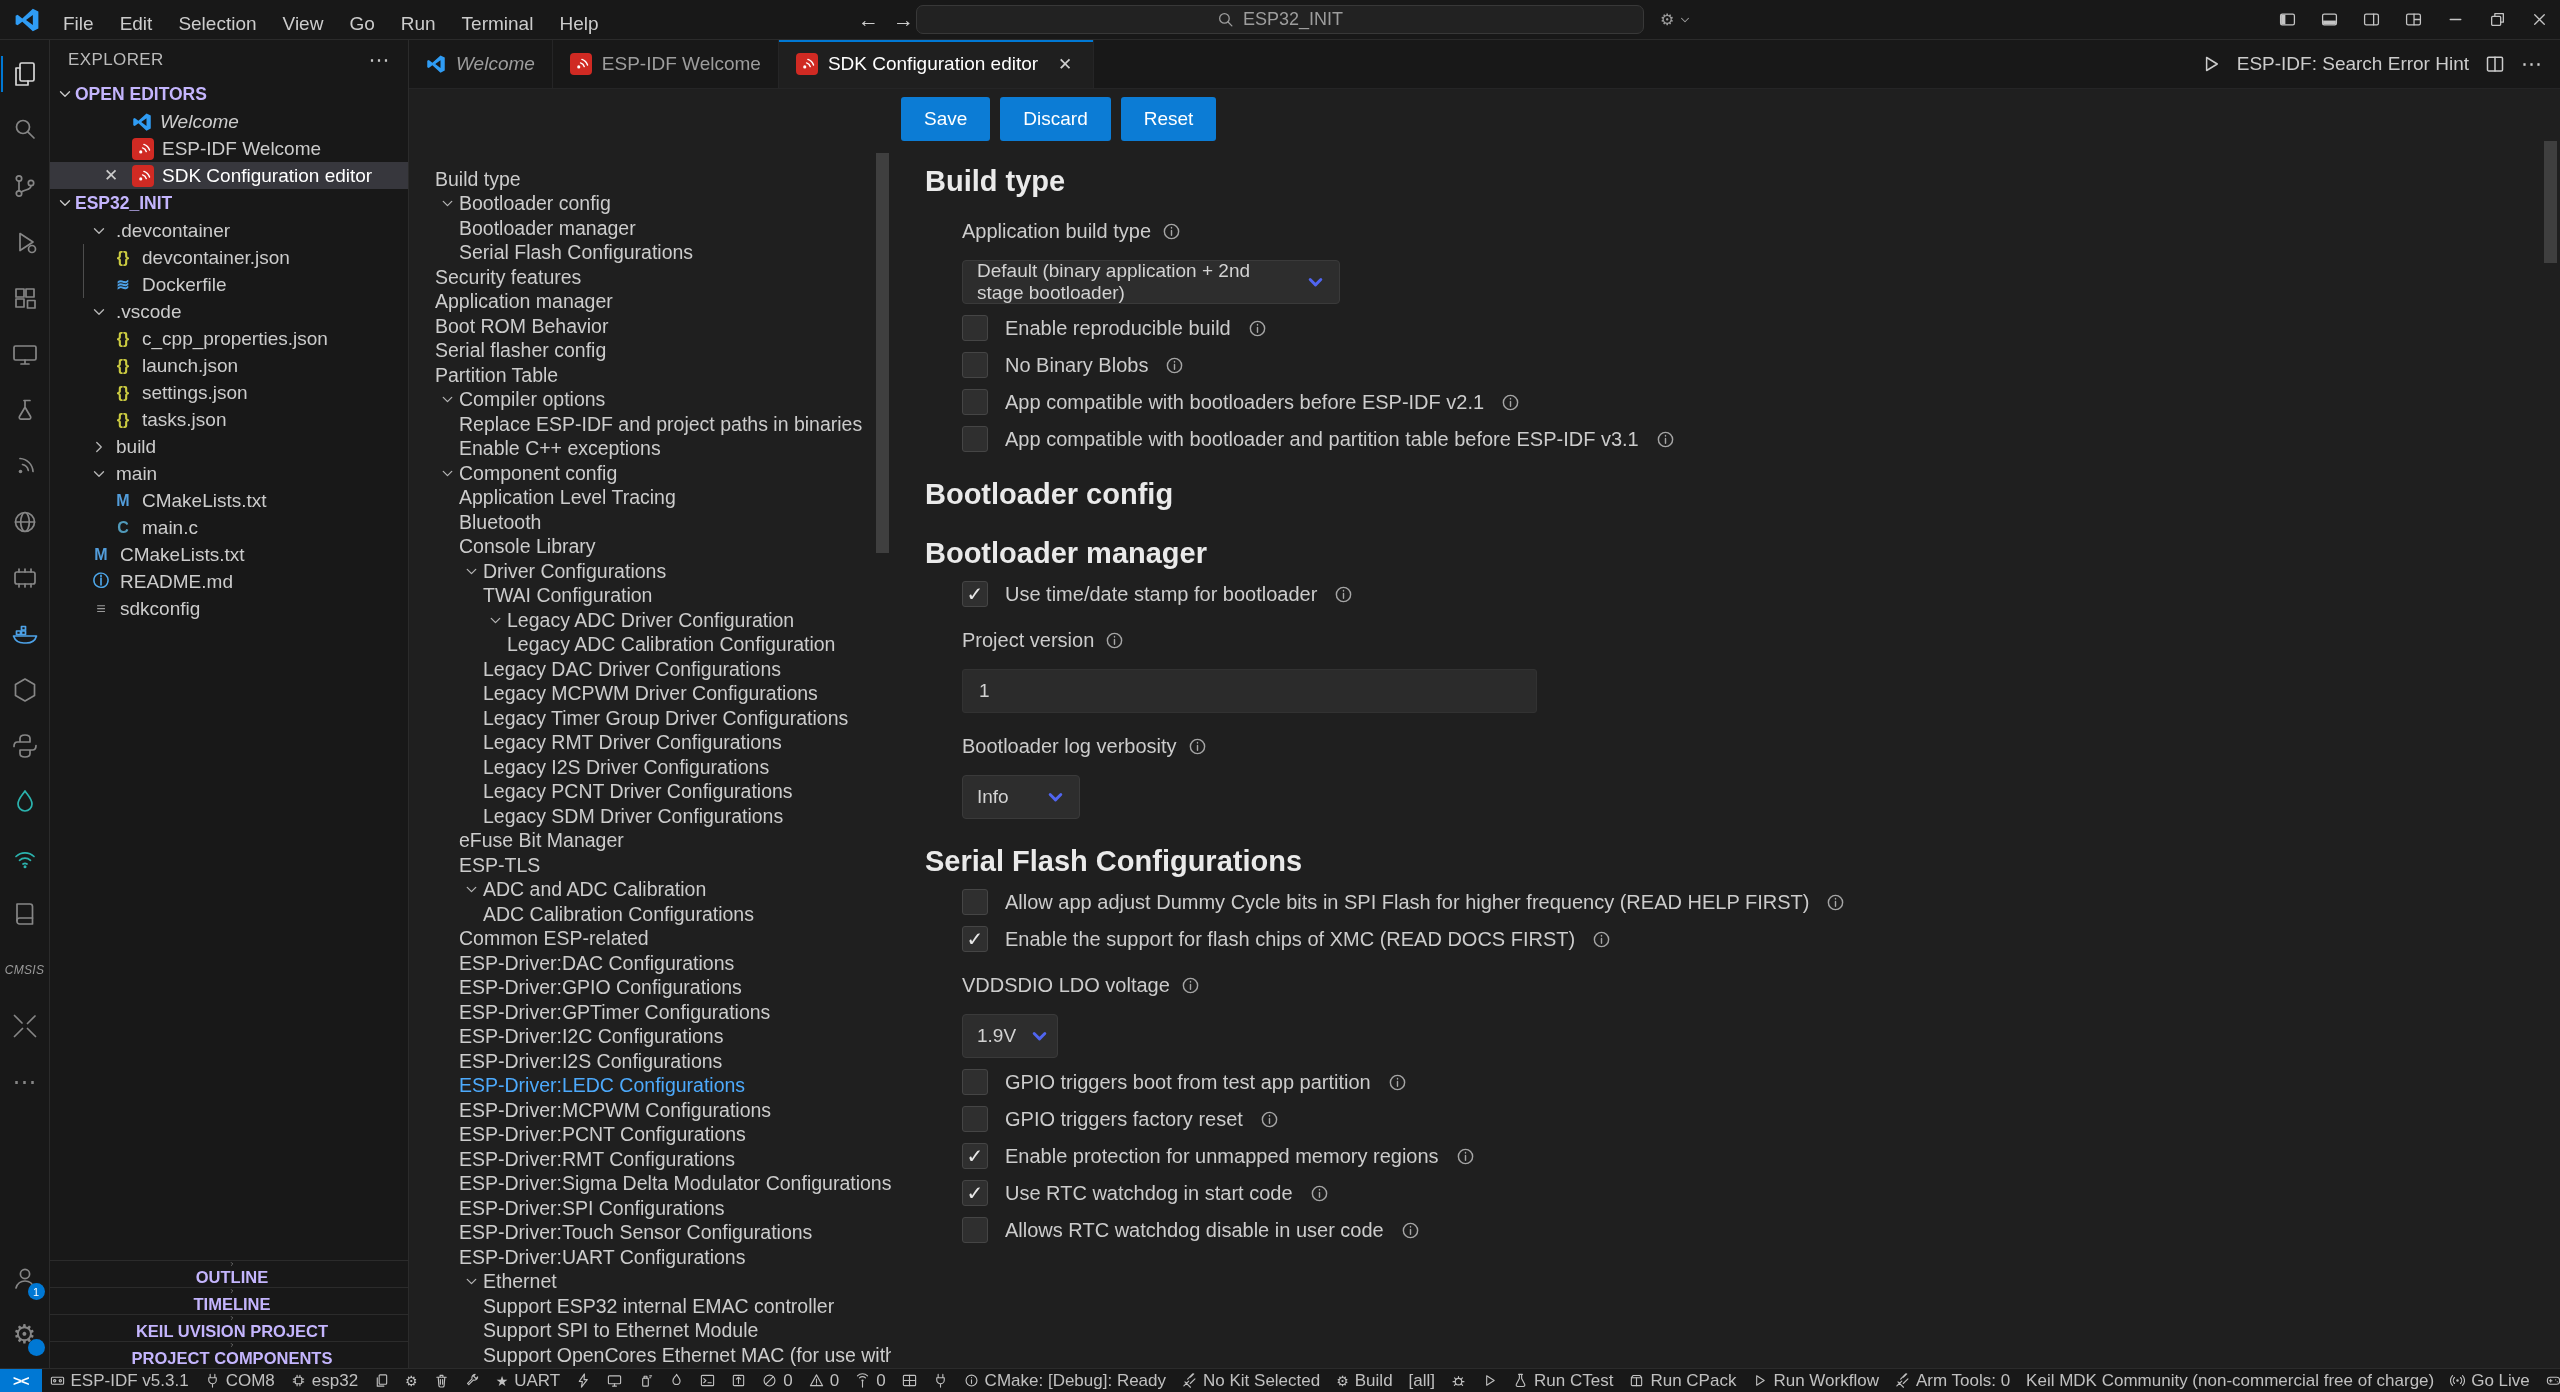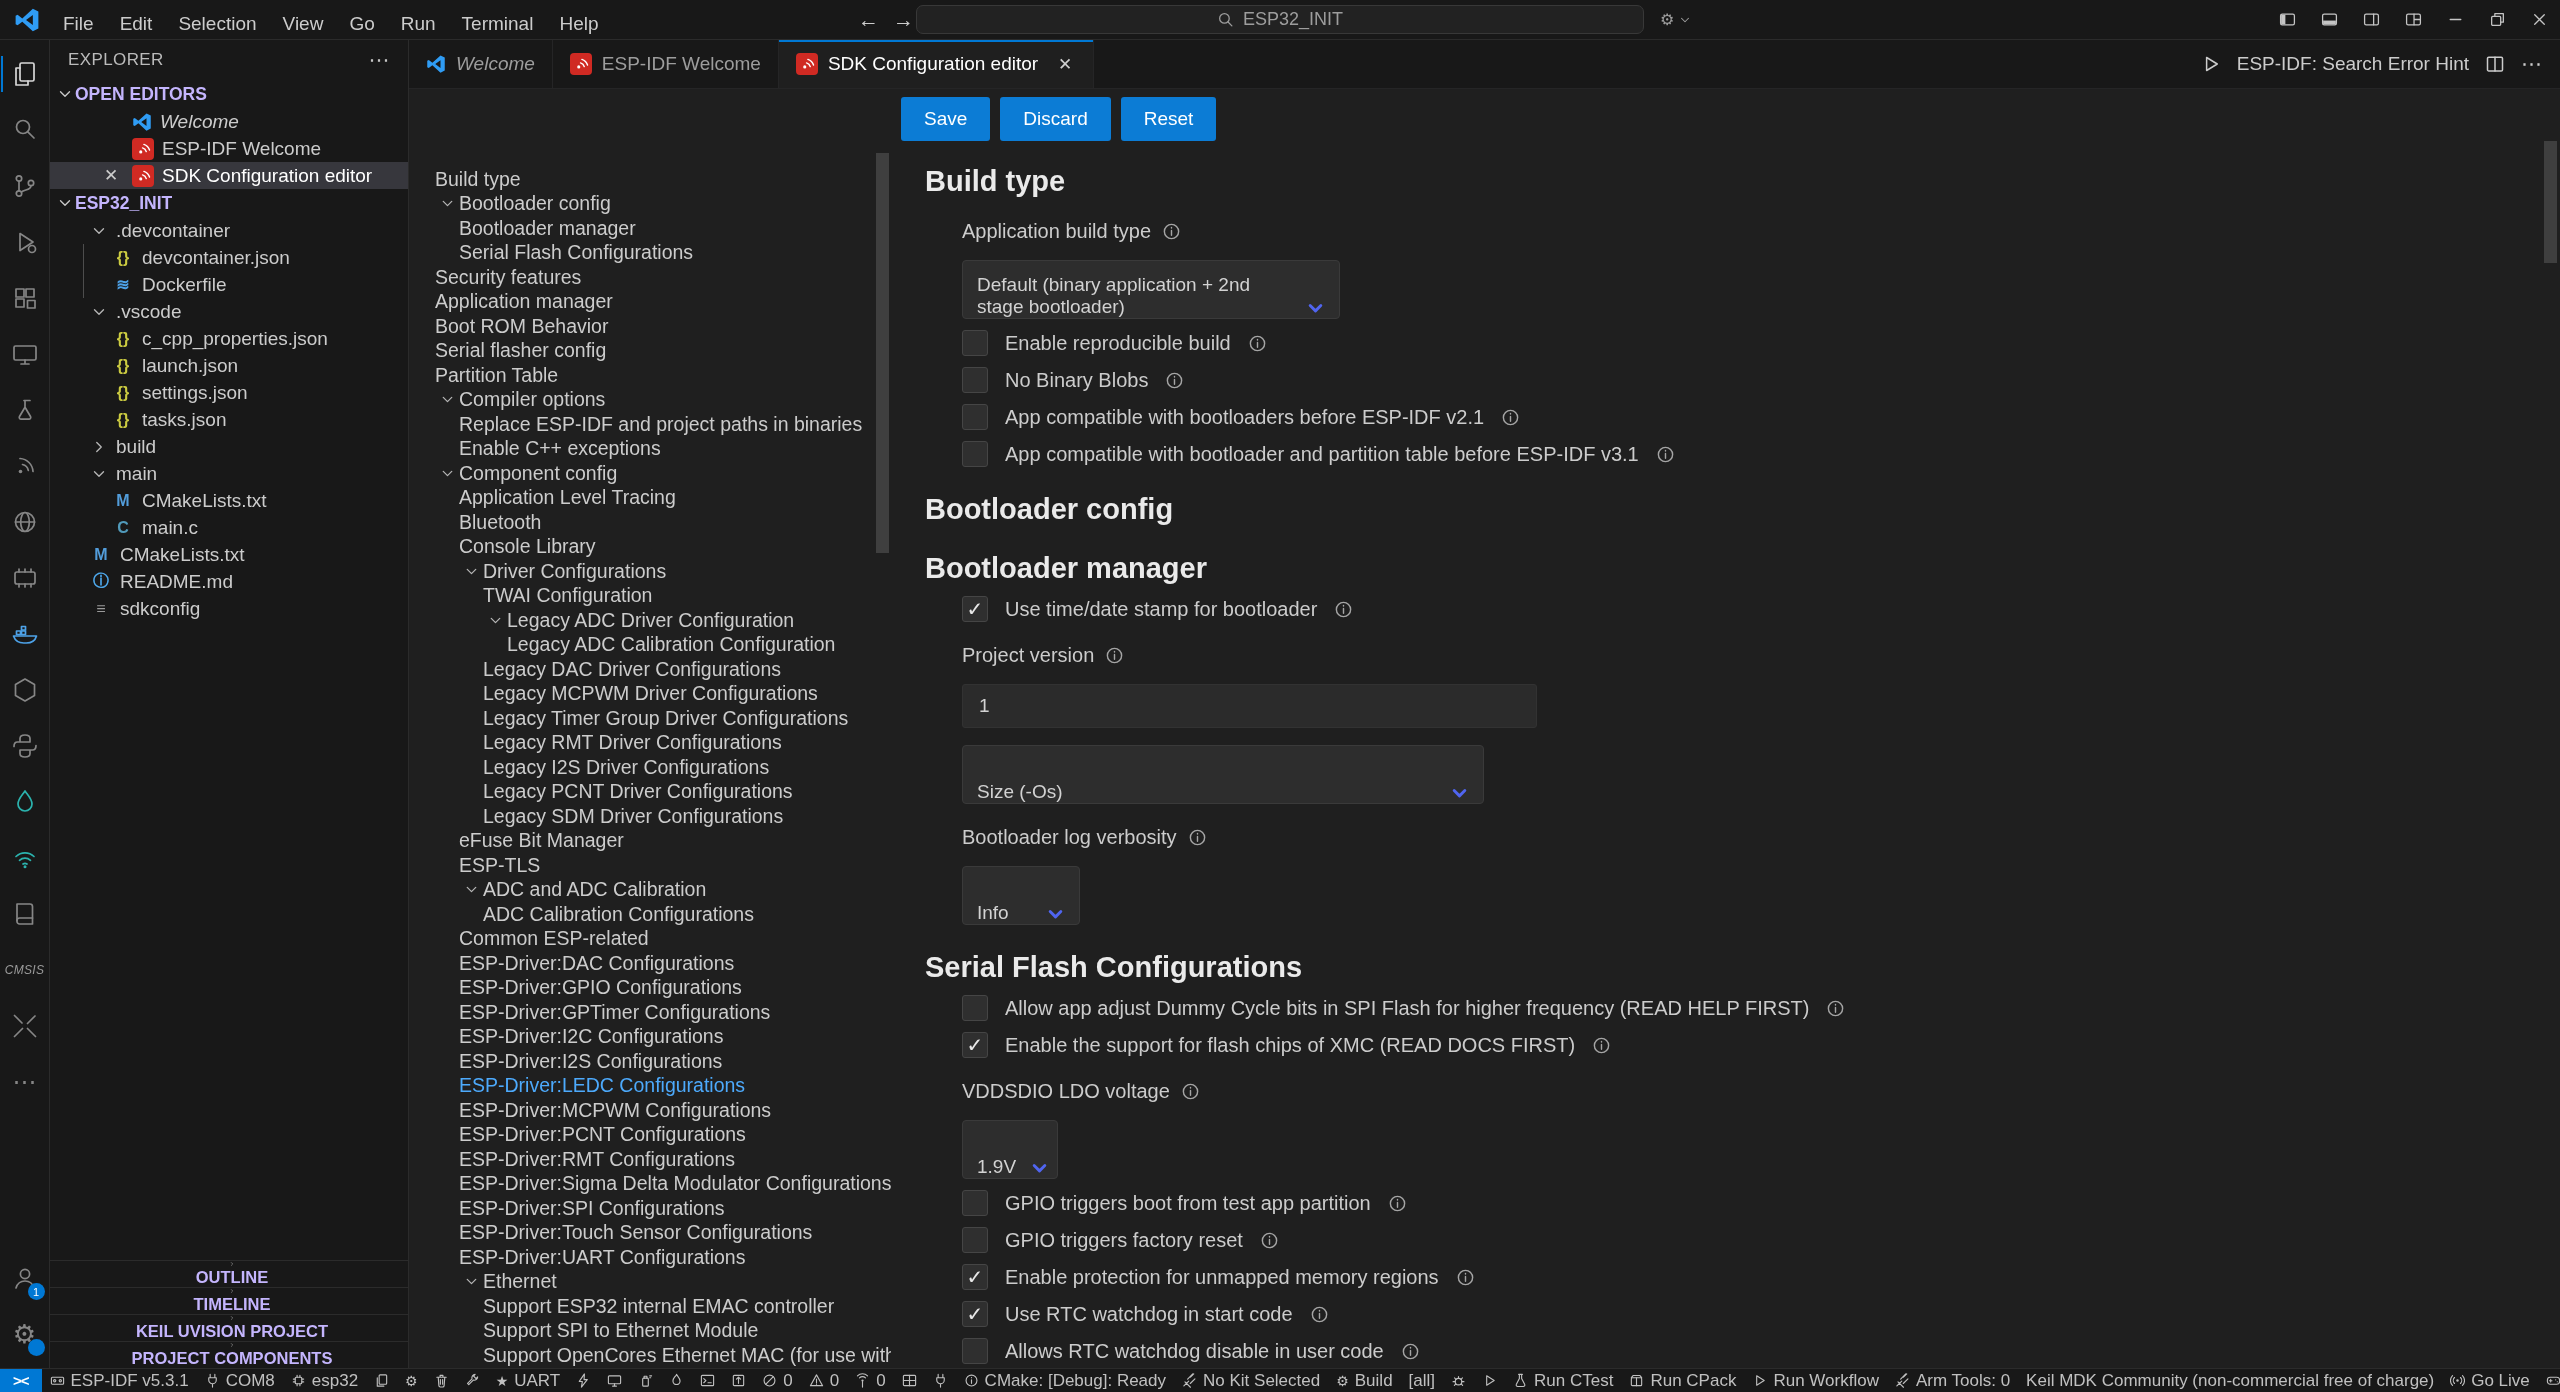--- a/index.html
+++ b/index.html
@@ -93,21 +93,21 @@
   .btn { height:44px; padding:0 23px; background:#0c7cd5; color:#ffffff; font-size:19px;
          border:none; border-radius:3px; font-family:inherit; cursor:pointer; }
   .settings-scroll { padding:22px 0 0 24px; }
   .sec-title { font-size:29px; font-weight:600; color:#eaeaea; margin:26px 0 4px; }
   .sec-title:first-child { margin-top:2px; }
   .lbl-row { display:flex; align-items:center; gap:11px; margin:22px 0 0 37px; font-size:20px; color:#cccccc; }
   .ctl-row { margin:17px 0 8px 37px; display:flex; }
   .cb-row { display:flex; align-items:center; gap:17px; margin:11px 0 11px 37px; font-size:20px; color:#cccccc; }
   .cbox { width:26px; height:26px; background:#2f2f2f; border:1px solid #454545; border-radius:3px;
           display:flex; align-items:center; justify-content:center; color:#e8e8e8; font-size:20px; flex-shrink:0; }
-  .sel { display:inline-flex; align-items:flex-end; justify-content:space-between; height:59px; background:#2d2d2d;
+  .sel { display:inline-flex; align-items:center; justify-content:space-between; height:44px; background:#2d2d2d;
          border:1px solid #3a3a3a; border-radius:4px; font-size:19px; color:#d2d2d2; padding:0 14px; gap:14px; }
   .txt-input { height:44px; background:#2b2b2b; border:1px solid #323232; border-radius:3px; color:#d2d2d2;
                font-size:19px; padding:0 16px; outline:none; }
   .info-ic { color:#a5a5a5; flex-shrink:0; }
   .right-sb { position:absolute; right:3px; top:52px; width:13px; height:122px; background:#5a5a5a; opacity:.55; }
 
   
   .statusbar { height:24px; background:#181818; border-top:1px solid #2b2b2b; display:flex;
                align-items:center; font-size:17px; color:#c0c0c0; overflow:hidden; }
   .sb-item { display:flex; align-items:center; gap:6px; padding:0 8px; height:100%; white-space:nowrap; cursor:default; }
@@ -764,28 +764,20 @@
             <div class="lbl-row">
               <span>Project version</span>
               <svg class="ic info-ic" width="19" height="19" viewBox="0 0 16 16">
                 <circle cx="8" cy="8" r="6"></circle>
                 <path d="M8 7.2V11.2M8 4.7v.3"></path>
               </svg>
             </div>
             <div class="ctl-row">
               <input class="txt-input" style="width: 575px;" value="1">
             </div>
-            <div class="ctl-row">
-              <span class="sel" style="width:522px">
-                <span>Size (-Os)</span>
-                <svg width="19" height="19" viewBox="0 0 16 16" style="flex-shrink:0">
-                  <path d="M3.5 5.5L8 10l4.5-4.5" stroke="#5065f0" stroke-width="2.4" fill="none" stroke-linecap="round" stroke-linejoin="round"></path>
-                </svg>
-              </span>
-            </div>
             <div class="lbl-row">
               <span>Bootloader log verbosity</span>
               <svg class="ic info-ic" width="19" height="19" viewBox="0 0 16 16">
                 <circle cx="8" cy="8" r="6"></circle>
                 <path d="M8 7.2V11.2M8 4.7v.3"></path>
               </svg>
             </div>
             <div class="ctl-row">
               <span class="sel" style="width:118px">
                 <span>Info</span>

